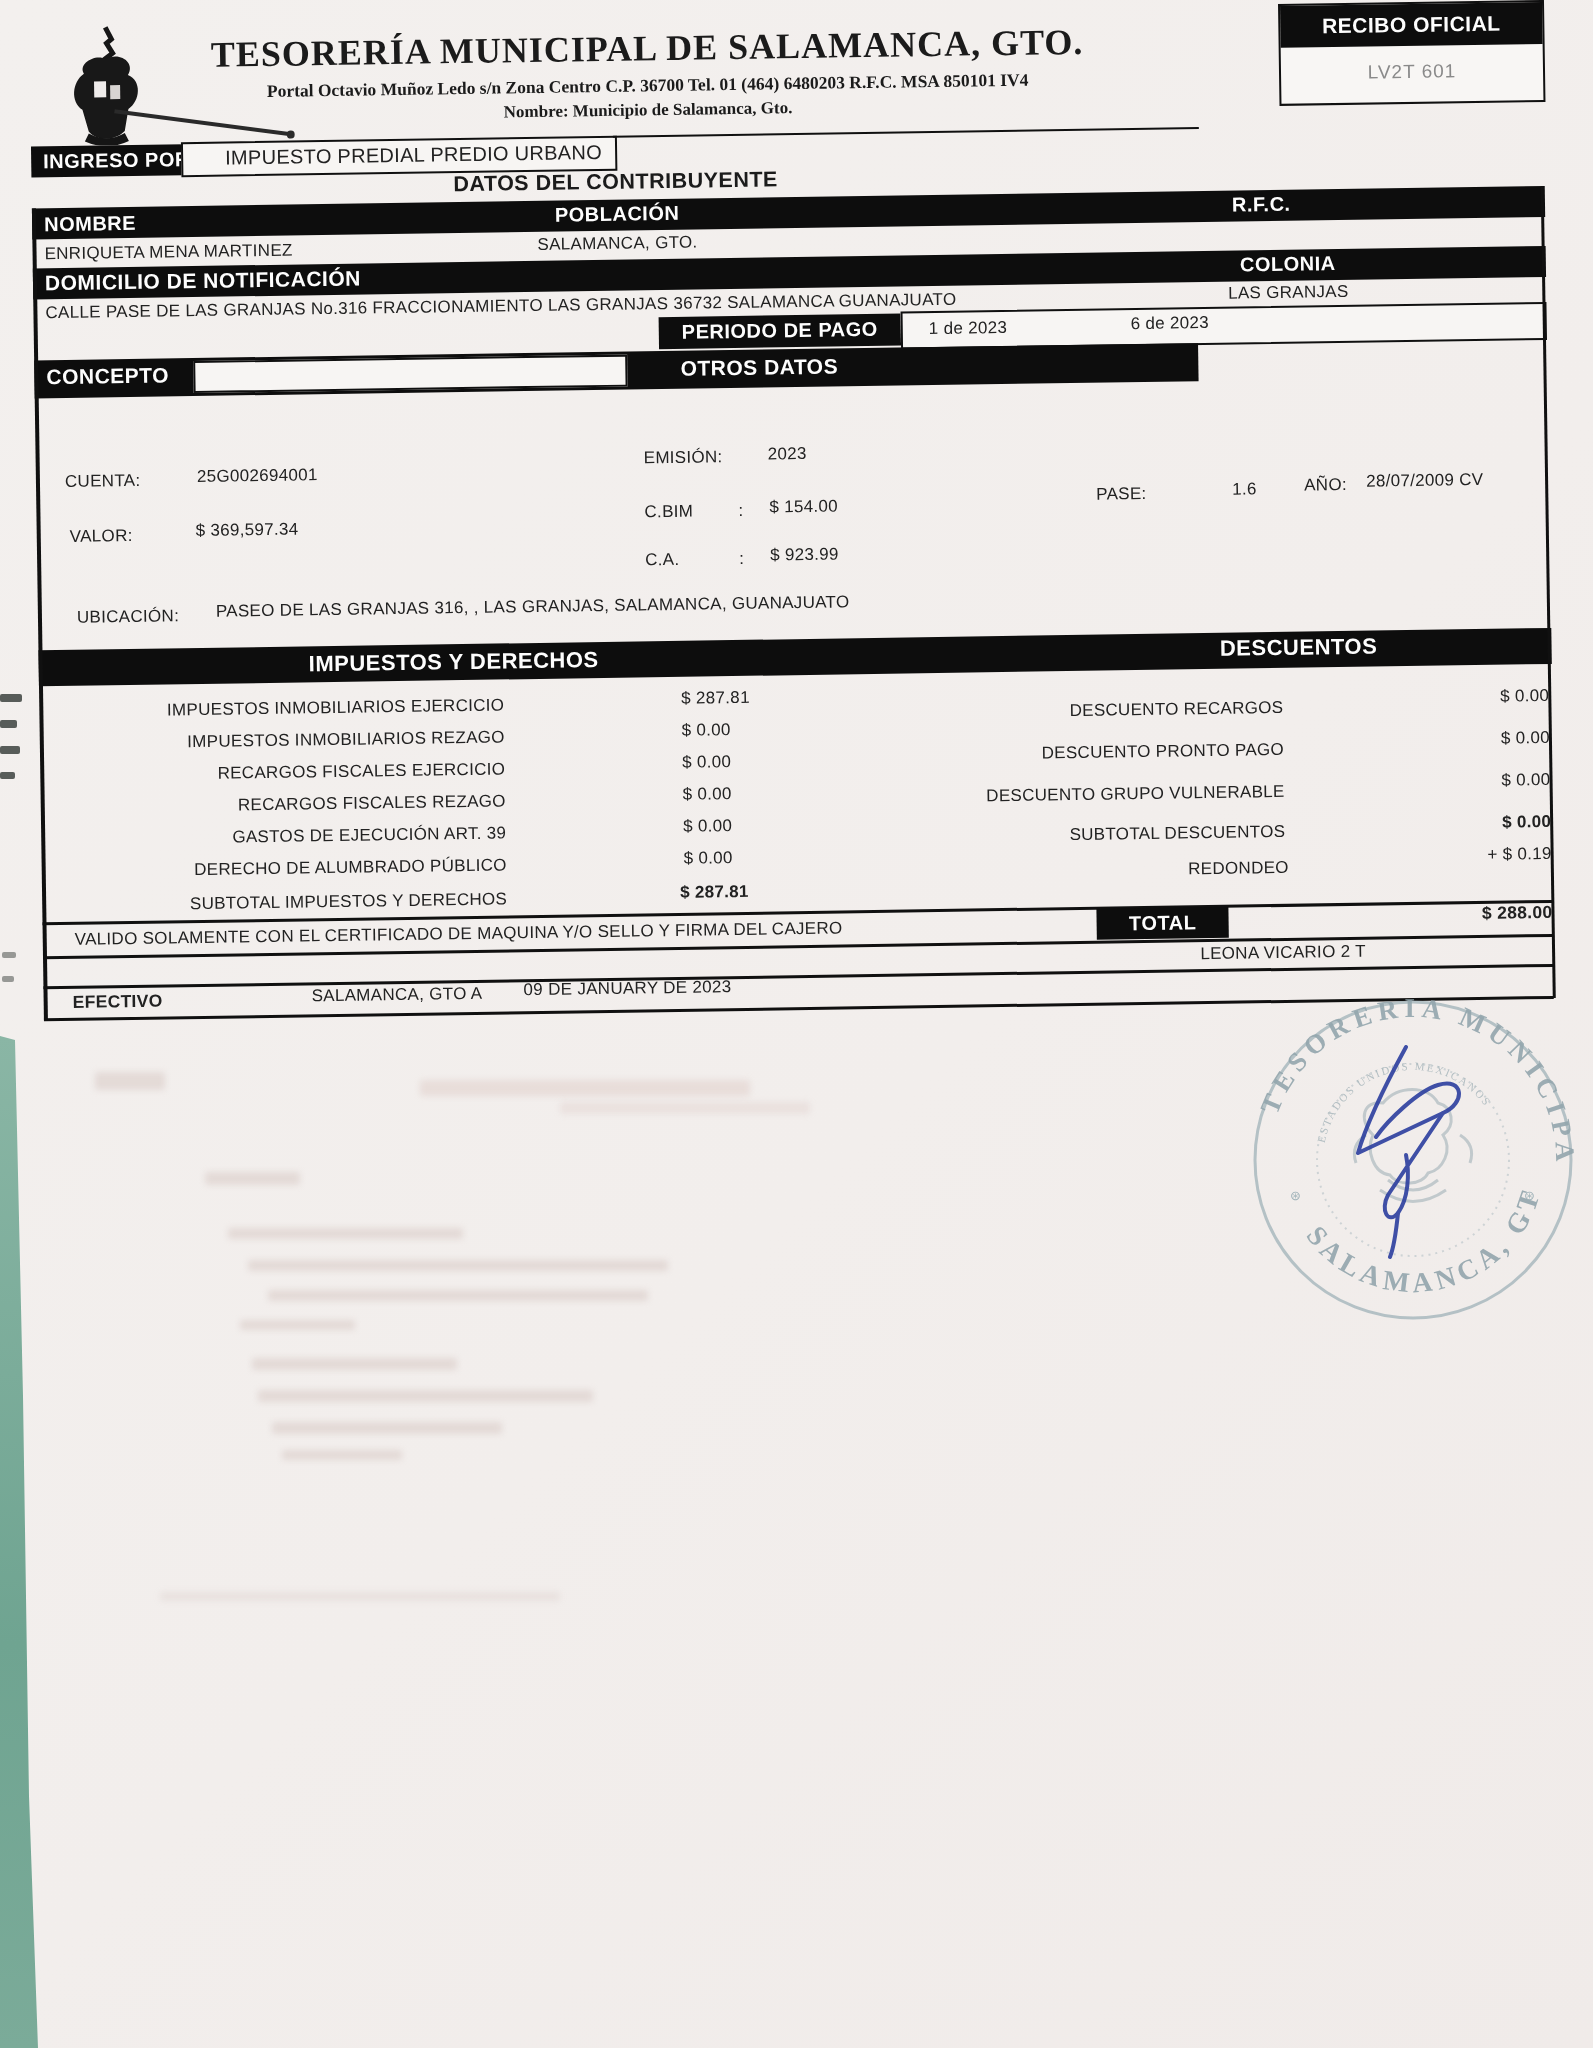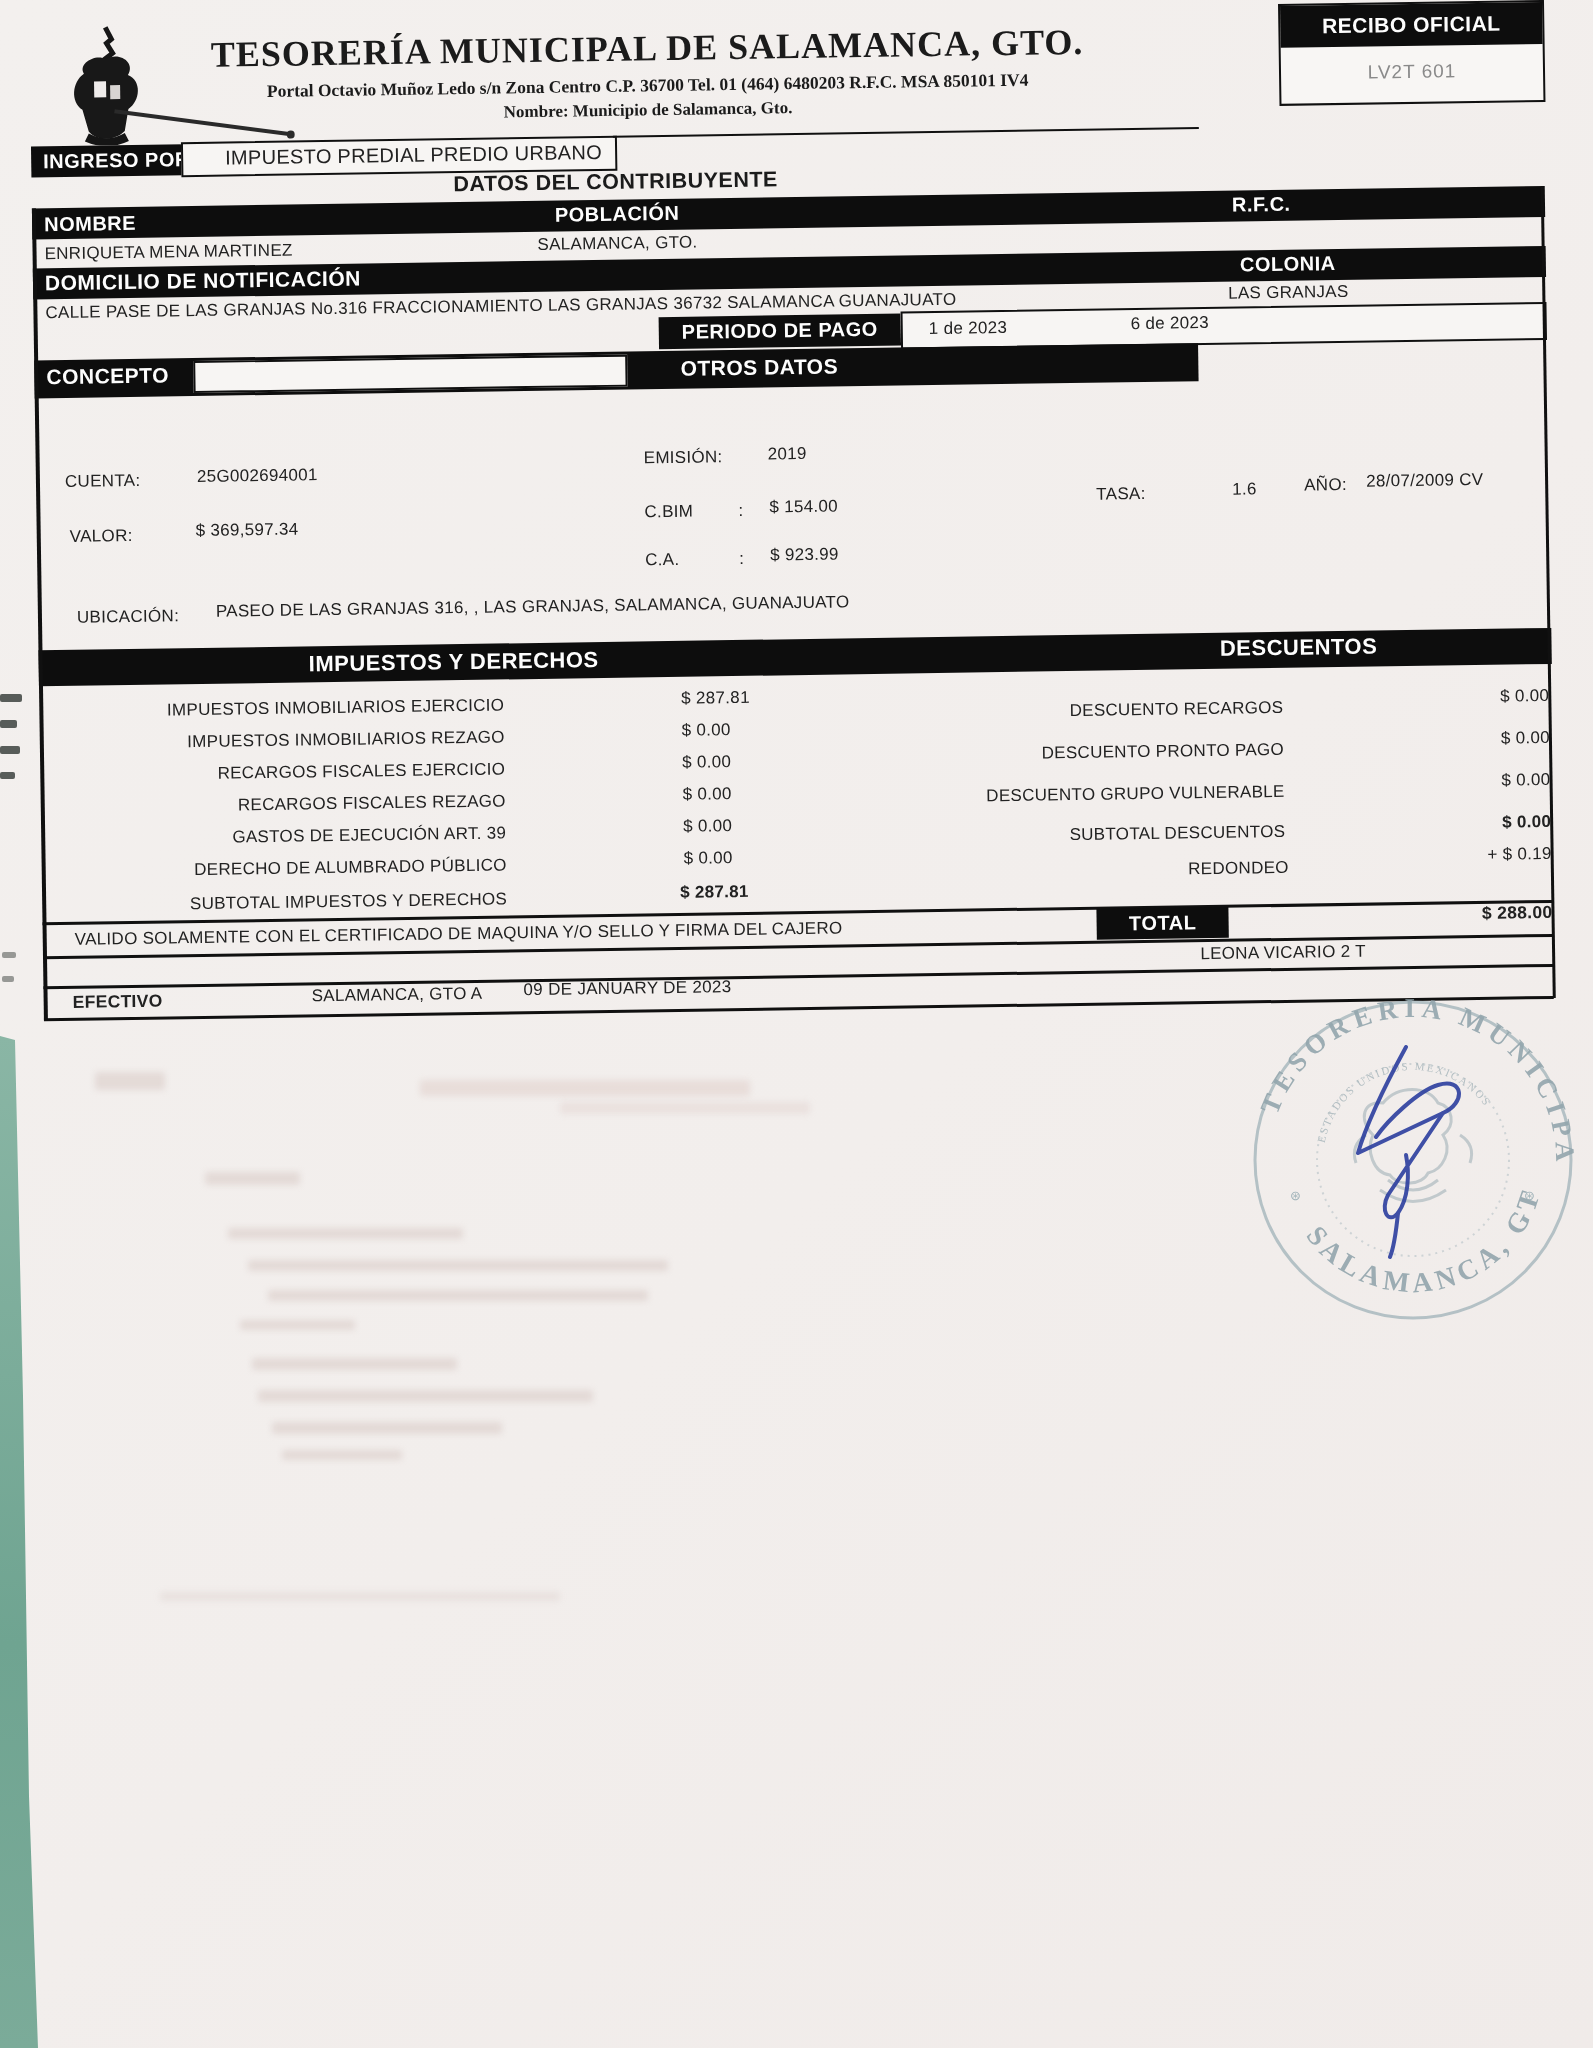--- a/index.html
+++ b/index.html
@@ -111,28 +111,28 @@
 
     <div class="abs bar" style="left:0;top:350px;width:1164px;height:38px;">
       <span class="barlbl hd" style="position:absolute;left:12px;top:5px;">CONCEPTO</span>
       <div class="whitebox" style="position:absolute;left:159px;top:3px;width:430px;height:28px;border-width:2px;"></div>
       <span class="barlbl hd" style="position:absolute;left:560px;width:330px;text-align:center;top:6px;">OTROS DATOS</span>
     </div>
 
     <span class="abs txt" style="left:29px;top:462px;">CUENTA:</span>
     <span class="abs txt" style="left:161px;top:459px;">25G002694001</span>
     <span class="abs txt" style="left:608px;top:447px;">EMISIÓN:</span>
-    <span class="abs txt" style="left:732px;top:445px;">2019</span>
+    <span class="abs txt" style="left:732px;top:445px;">2023</span>
 
     <span class="abs txt" style="left:33px;top:517px;">VALOR:</span>
     <span class="abs txt" style="left:159px;top:513px;">$ 369,597.34</span>
     <span class="abs txt" style="left:608px;top:501px;">C.BIM</span>
     <span class="abs txt" style="left:702px;top:501px;">:</span>
     <span class="abs txt" style="left:733px;top:498px;">$ 154.00</span>
-    <span class="abs txt" style="left:1060px;top:490px;">TASA:</span>
+    <span class="abs txt" style="left:1060px;top:490px;">PASE:</span>
     <span class="abs txt" style="left:1196px;top:487px;">1.6</span>
     <span class="abs txt" style="left:1268px;top:484px;">AÑO:</span>
     <span class="abs txt" style="left:1330px;top:481px;">28/07/2009 CV</span>
     <span class="abs txt" style="left:608px;top:549px;">C.A.</span>
     <span class="abs txt" style="left:702px;top:549px;">:</span>
     <span class="abs txt" style="left:733px;top:546px;">$ 923.99</span>
 
     <span class="abs txt" style="left:39px;top:598px;">UBICACIÓN:</span>
     <span class="abs txt" style="left:178px;top:594px;">PASEO DE LAS GRANJAS 316, , LAS GRANJAS, SALAMANCA, GUANAJUATO</span>
 

